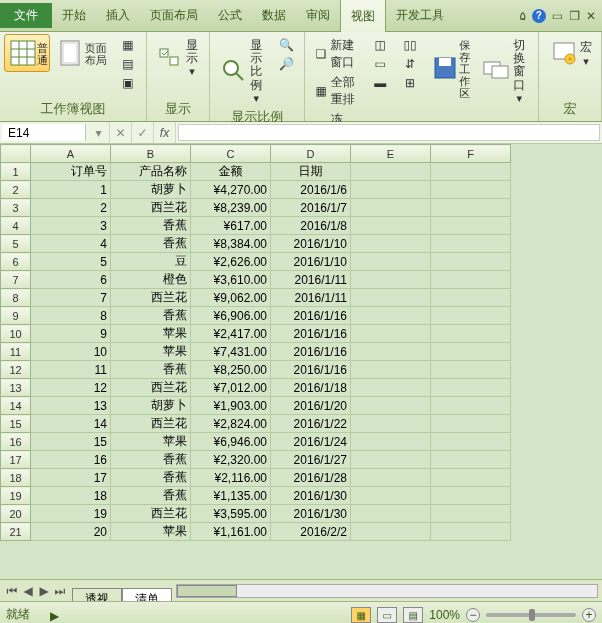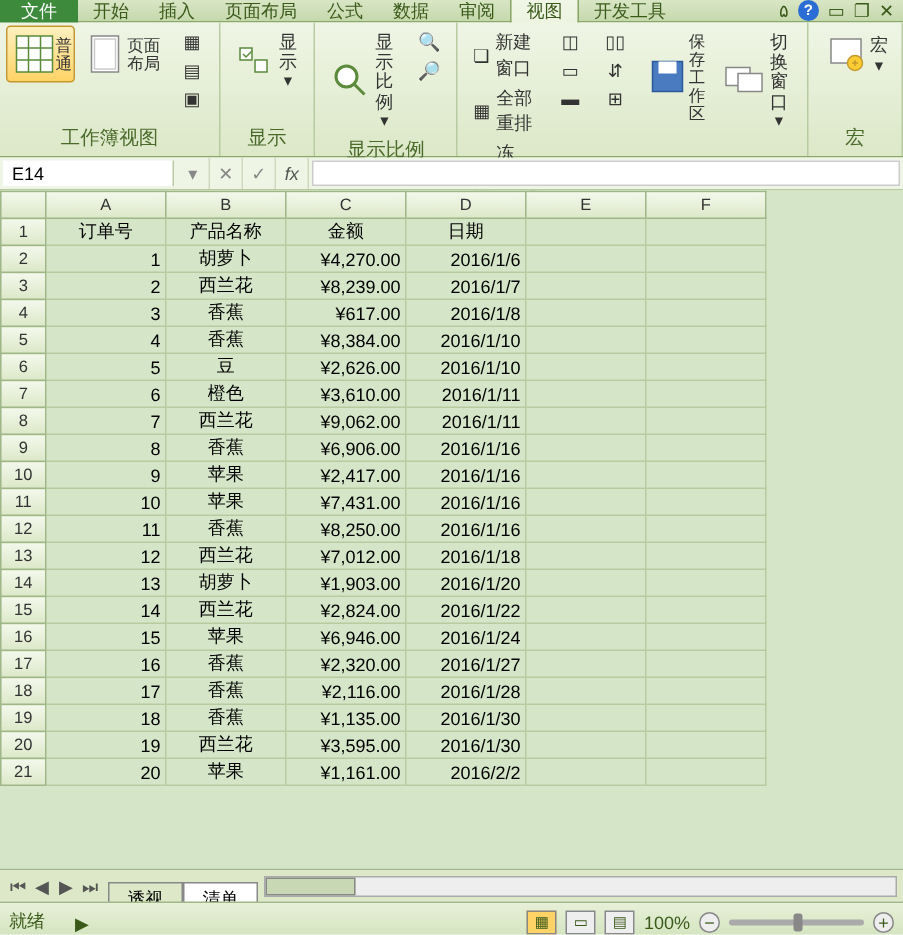--- a/index.html
+++ b/index.html
@@ -1,49 +1,49 @@
 <!DOCTYPE html>
 <html><head>
 <meta charset="utf-8">
 <style>
 *{box-sizing:border-box;margin:0;padding:0;font-family:"Microsoft YaHei",SimSun,sans-serif;font-size:12px;user-select:none}
 body{width:602px;height:623px;overflow:hidden;background:#fff;display:flex;flex-direction:column}
-.tabbar{background:linear-gradient(#d9e6c6,#c5d8ab);display:flex;align-items:center;height:15px;border-bottom:1px solid #8aa76a}
+.tabbar{background:linear-gradient(#d9e6c6,#c5d8ab);display:flex;align-items:center;height:32px;border-bottom:1px solid #8aa76a}
 .tab{padding:20px 10px;color:#3a5a1a;cursor:pointer}
 .tab.file{background:#3d8a3d;color:#fff;padding:4px 14px}
 .tab.active{background:linear-gradient(#f5f9ee,#e8f0d8);border:1px solid #8aa76a;border-bottom:none;border-radius:3px 3px 0 0}
 .tabbar-right{margin-left:auto;display:flex;gap:6px;padding-right:6px;color:#3a5a1a}
 .tabbar-right span{cursor:pointer}
 .help-icon{width:14px;height:14px;border-radius:50%;background:#2a6dd4;color:#fff;display:inline-flex;align-items:center;justify-content:center;font-size:10px;font-weight:bold}
 .ribbon{background:linear-gradient(#eff5e5,#dce8c8);height:90px;display:flex;border-bottom:1px solid #8aa76a}
 .rgroup{display:flex;flex-direction:column;border-right:1px solid #b8cba0;padding:2px 4px}
 .rgroup-body{flex:1;display:flex;align-items:flex-start;gap:2px}
 .rgroup-label{text-align:center;color:#4a6a2a;font-size:13px;padding:1px 0}
 .rbtn{display:flex;flex-direction:row;align-items:center;padding:2px 4px;cursor:pointer;border:1px solid transparent;border-radius:3px;min-width:40px}
 .rbtn.active{background:linear-gradient(#fff0c0,#ffd366);border:1px solid #c5972e}
 .rbtn-icon{width:32px;height:32px;display:flex;align-items:center;justify-content:center;font-size:20px}
 .rbtn-label{font-size:11px;color:#333;text-align:center;line-height:1.1;margin-top:2px}
 .rlist{display:flex;flex-direction:column;gap:1px;padding:2px}
 .rlist-item{display:flex;align-items:center;gap:4px;padding:1px 4px;cursor:pointer;font-size:11px;color:#333}
 .rlist-icon{width:16px;height:16px;display:inline-flex;align-items:center;justify-content:center}
 .formula-bar{display:flex;height:22px;border-bottom:1px solid #b8cba0;background:#eff5e5}
-.name-box{width:114px;border-right:1px solid #b8cba0;display:flex;align-items:center;padding:0 6px;background:#fff;margin:2px}
+.name-box{width:84px;border-right:1px solid #b8cba0;display:flex;align-items:center;padding:0 6px;background:#fff;margin:2px}
 .name-box input{border:none;width:100%;outline:none;font-size:12px}
 .fb-btn{width:22px;display:flex;align-items:center;justify-content:center;color:#888;border-right:1px solid #d0d8c0}
 .fx{font-style:italic;color:#555}
 .formula-input{flex:1;background:#fff;margin:2px;border:1px solid #ccc}
 .grid-wrap{flex:1;overflow:auto;position:relative;background:#d4e5c8}
 .grid{border-collapse:collapse;background:#d4e5c8}
 .grid th{background:linear-gradient(#f3f8eb,#dce8c8);border:1px solid #9fb788;font-weight:normal;color:#333;font-size:11px}
 .grid th.col{height:18px;width:80px}
 .grid th.row{width:30px;height:17px;text-align:center}
 .grid th.corner{width:30px;height:18px}
 .grid td{border:1px solid #b8cba0;height:17px;padding:0 3px;font-size:12px;width:80px}
 .grid td.num{text-align:right}
-.grid td.txt{text-align:center}
+.grid td.txt{text-align:right}
 .grid .hdr td{font-weight:normal}
 .sheet-tabs{height:22px;background:#dce8c8;display:flex;align-items:center;border-top:1px solid #9fb788;font-size:11px}
 .nav-btns{display:flex;gap:0;padding:0 4px}
 .nav-btn{width:16px;text-align:center;cursor:pointer;color:#555}
 .sheet-tab{padding:2px 12px;background:#fff;border:1px solid #888;border-bottom:none;margin-top:17px;cursor:pointer}
 .sheet-tab.inactive{background:#dce8c8}
 .hscroll{flex:1;margin:0 4px;height:14px;background:#eee;border:1px solid #aaa;position:relative}
 .hscroll-thumb{position:absolute;left:0;width:60px;height:100%;background:#c8d8b4;border:1px solid #888}
 .status-bar{height:22px;background:linear-gradient(#e8f0d8,#d4e5c0);display:flex;align-items:flex-end;padding:0 6px;border-top:1px solid #9fb788;gap:20px;font-size:11px;color:#3a5a1a}
 .status-right{margin-left:auto;display:flex;align-items:center;gap:6px}

